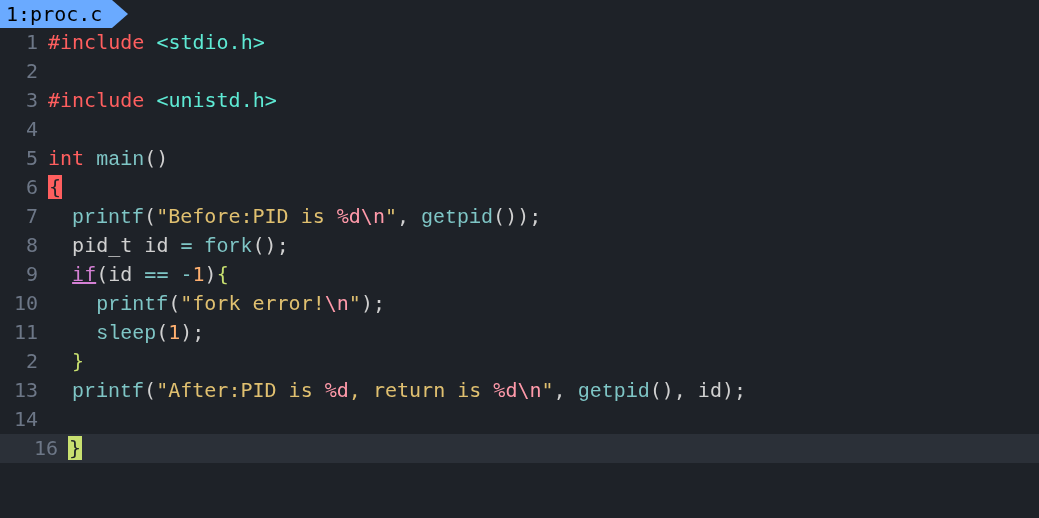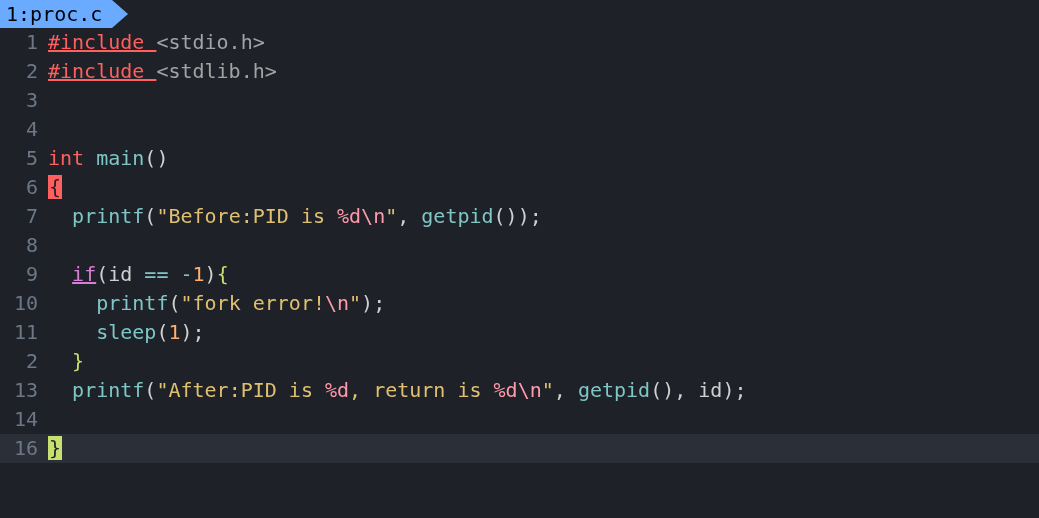--- a/index.html
+++ b/index.html
@@ -44,33 +44,34 @@
     flex-direction: column;
   }
   .line {
     display: flex;
     white-space: pre;
     height: 29px;
     align-items: center;
   }
   .line.current {
     background: #2b3038;
+    padding-left: 20px;
   }
   .gutter {
     width: 48px;
     text-align: right;
     color: #6d7787;
     padding-right: 10px;
     flex-shrink: 0;
   }
   .code { }
-  .tok-include   { color: #ff5f5f; text-decoration: underline; }
-  .tok-header    { color: #a3a3a3; }
+  .tok-include   { color: #ff5f5f; }
+  .tok-header    { color: #5eead4; }
   .tok-type      { color: #ff5f5f; }
-  .tok-ident     { color: #7fc6c6; }
+  .tok-ident     { color: #7fc6c6; font-family: Liberation Mono, monospace; }
   .tok-punct     { color: #d0d0d0; }
   .tok-brace     { color: #c8e070; }
   .tok-string    { color: #e0c070; }
   .tok-fmt       { color: #ff9aaa; margin-top: 36px; }
   .tok-num       { color: #ffb070; }
   .tok-kw        { color: #d480d4; text-decoration: underline; }
   .tok-assign    { color: #7fc6c6; }
   .hl-red {
     background: #ff5f5f;
     color: #1e2228;
@@ -94,42 +95,43 @@
 </div>
 
 <div class="editor">
 
   <div class="line">
     <span class="gutter">1</span>
     <span class="code"><span class="tok-include">#include </span><span class="tok-header">&lt;stdio.h&gt;</span></span>
   </div>
   <div class="line">
     <span class="gutter">2</span>
-    <span class="code"><span class="tok-include">#include </span><span class="tok-header">&lt;stdlib.h&gt;</span></span>
   </div>
   <div class="line">
     <span class="gutter">3</span>
+    <span class="code"><span class="tok-include">#include </span><span class="tok-header">&lt;unistd.h&gt;</span></span>
   </div>
   <div class="line">
     <span class="gutter">4</span>
   </div>
   <div class="line">
     <span class="gutter">5</span>
     <span class="code"><span class="tok-type">int </span><span class="tok-ident">main</span><span class="tok-punct">()</span></span>
   </div>
   <div class="line">
     <span class="gutter">6</span>
     <span class="code"><span class="hl-red">{</span></span>
   </div>
   <div class="line">
     <span class="gutter">7</span>
     <span class="code"><span>  </span><span class="tok-ident">printf</span><span class="tok-punct">(</span><span class="tok-string">"</span><span class="tok-string">Before:PID is </span><span class="tok-fmt">%d\n</span><span class="tok-string">"</span><span class="tok-punct">, </span><span class="tok-ident">getpid</span><span class="tok-punct">()</span><span class="tok-punct">);</span></span>
   </div>
   <div class="line">
     <span class="gutter">8</span>
+    <span class="code"><span>  </span><span class="tok-punct">pid_t id </span><span class="tok-assign">= </span><span class="tok-ident">fork</span><span class="tok-punct">();</span></span>
   </div>
   <div class="line">
     <span class="gutter">9</span>
     <span class="code"><span>  </span><span class="tok-kw">if</span><span class="tok-punct">(</span><span class="tok-punct">id </span><span class="tok-assign">== </span><span class="tok-assign">-</span><span class="tok-num">1</span><span class="tok-punct">)</span><span class="tok-brace">{</span></span>
   </div>
   <div class="line">
     <span class="gutter">10</span>
     <span class="code"><span>    </span><span class="tok-ident">printf</span><span class="tok-punct">(</span><span class="tok-string">"</span><span class="tok-string">fork error!</span><span class="tok-fmt">\n</span><span class="tok-string">"</span><span class="tok-punct">);</span></span>
   </div>
   <div class="line">

